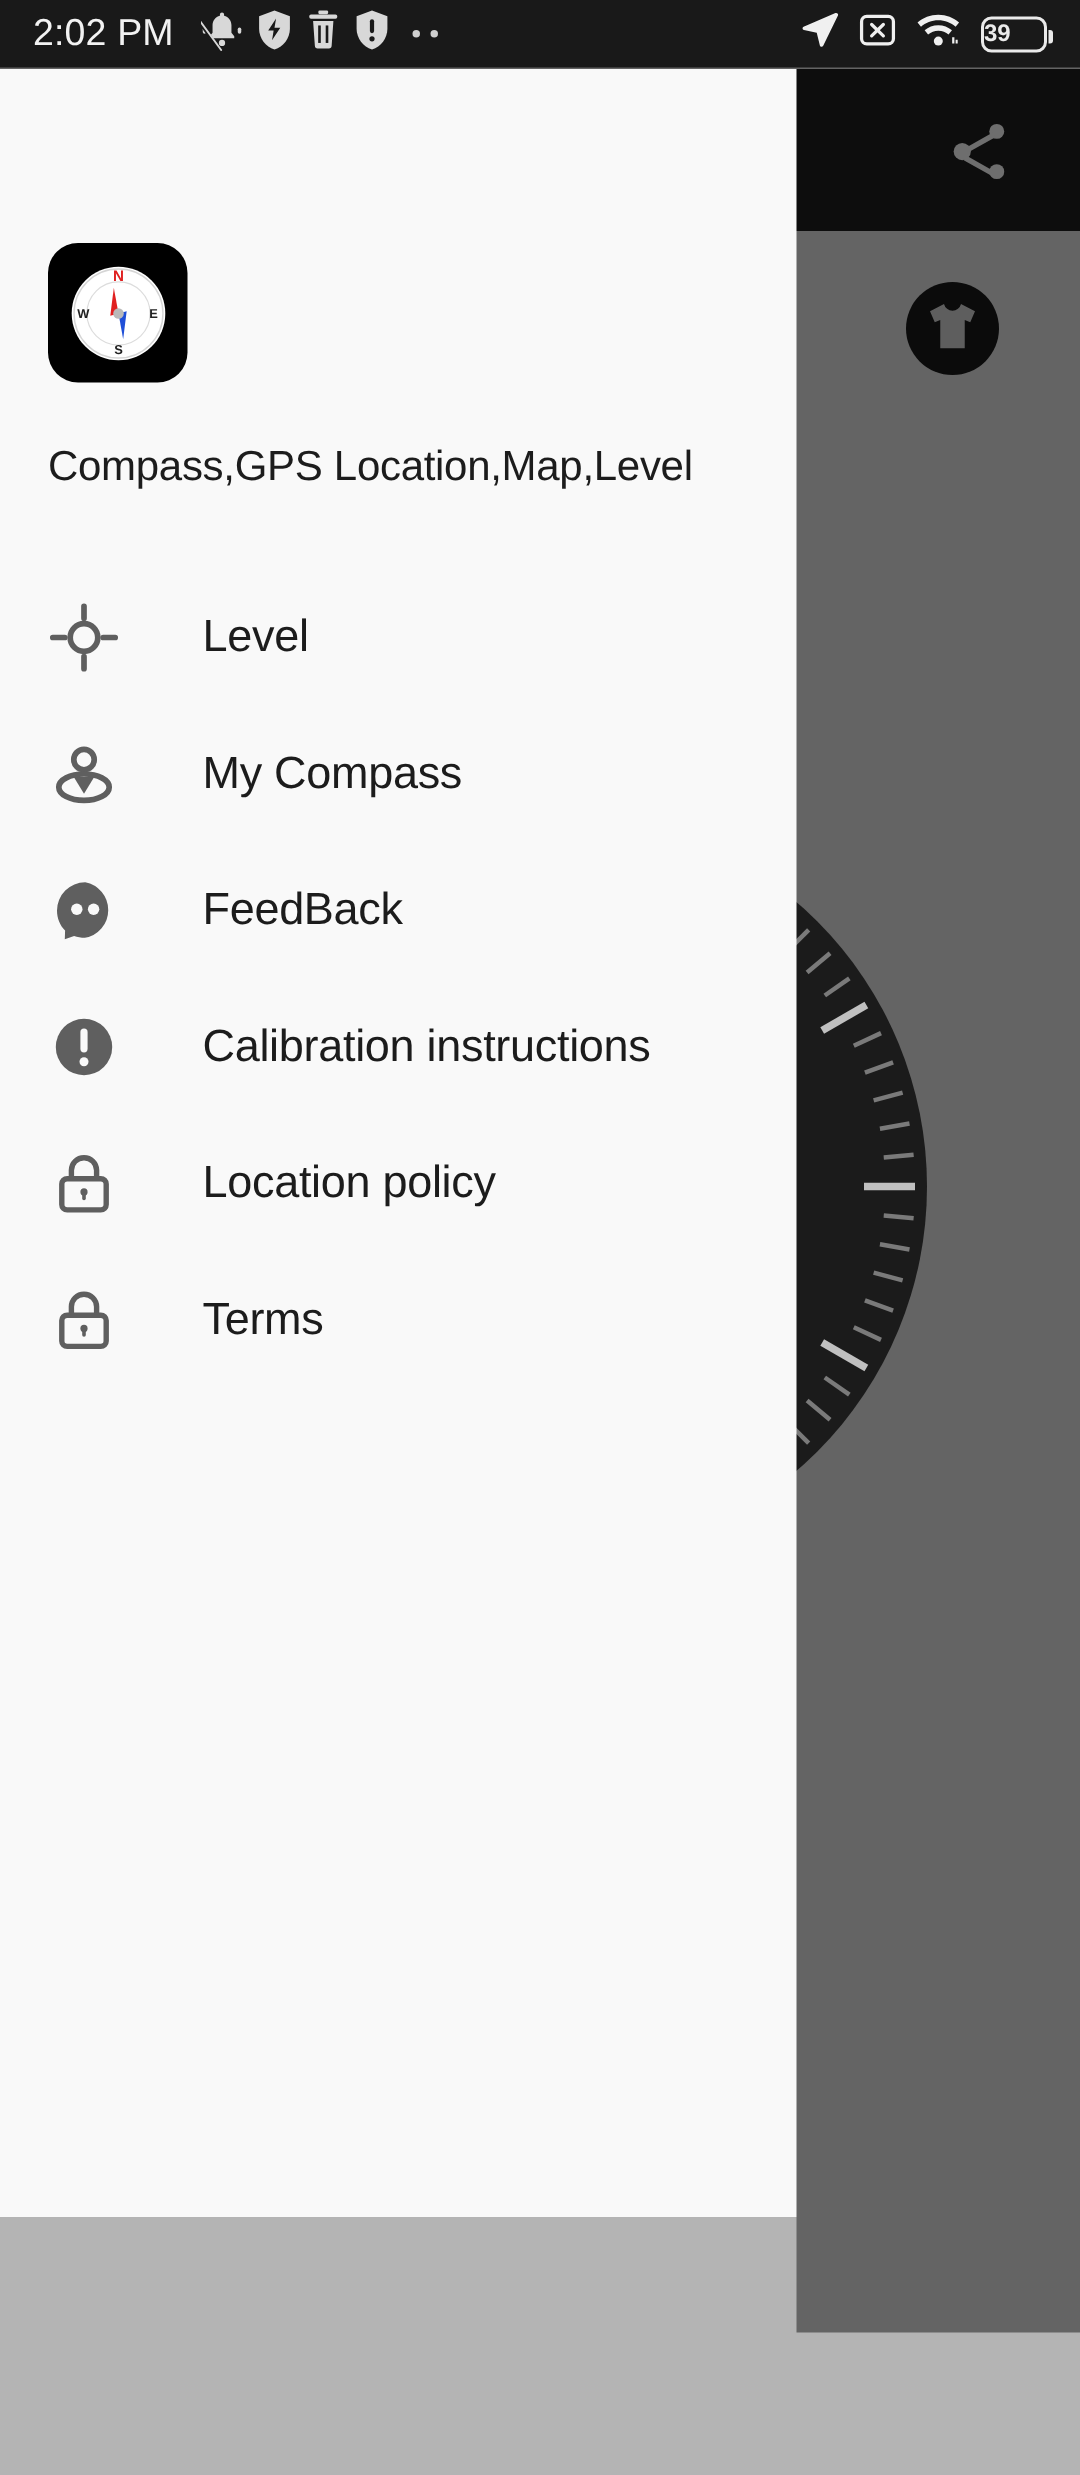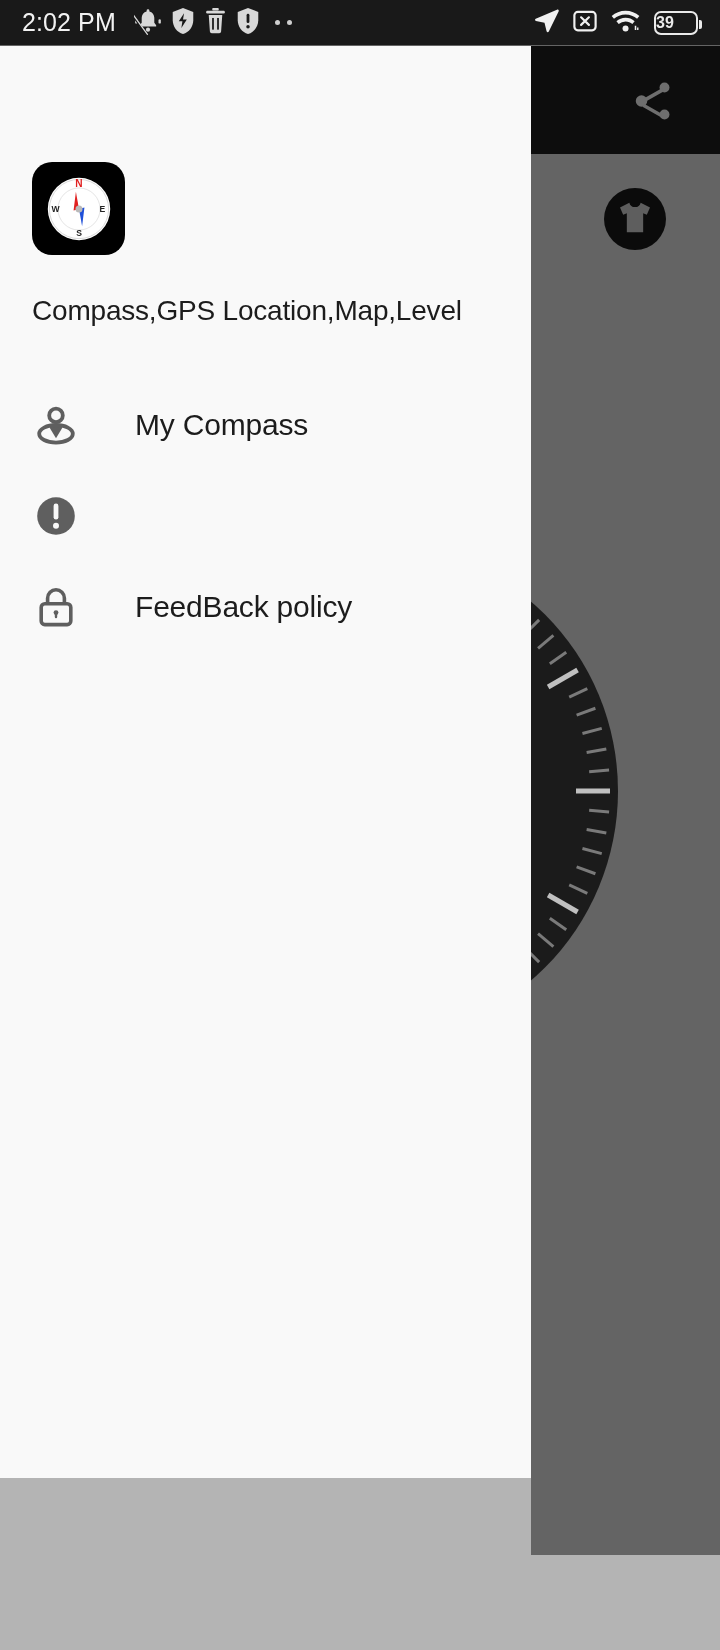--- a/index.html
+++ b/index.html
@@ -339,55 +339,86 @@
           <path d="M54 72 L50 50 L57 48 Z" fill="#1f4fd8"></path>
           <circle cx="50" cy="50" r="4.5" fill="#b9b9b9"></circle>
         </svg>
       </div>
       <div id="app-title">Compass,GPS Location,Map,Level</div>
     </div>
 
     <div id="menu">
 
 
+      <div class="menu-item">
+        <span class="menu-icon">
+          <svg width="48" height="48" viewBox="0 0 24 24" fill="none" stroke="#5f5f5f" stroke-width="1.9" stroke-linecap="round">
+            <circle cx="12" cy="12" r="4.6"></circle>
+            <path d="M12 1.6v4M12 18.4v4M1.6 12h4M18.4 12h4"></path>
+          </svg>
+        </span>
+        <span class="menu-label">Level</span>
+      </div>
 
       <div class="menu-item">
         <span class="menu-icon">
           <svg width="48" height="48" viewBox="0 0 24 24" fill="none" stroke="#5f5f5f" stroke-width="1.9">
             <circle cx="12" cy="7.2" r="3.4"></circle>
             <path d="M12 18.6 8.6 13h6.8z" fill="#5f5f5f" stroke="none"></path>
             <ellipse cx="12" cy="16.4" rx="8.4" ry="4.4"></ellipse>
           </svg>
         </span>
         <span class="menu-label">My Compass</span>
       </div>
 
+      <div class="menu-item">
+        <span class="menu-icon">
+          <svg width="48" height="48" viewBox="0 0 24 24" fill="#5f5f5f">
+            <path d="M12.4 2.6A9.4 9.4 0 0 0 3 12c0 2.6 1 5 2.7 6.7l-.1 2.9 3.1-1.1c1.1.4 2.3.6 3.6.6A9.4 9.4 0 0 0 12.4 2.6z"></path>
+            <circle cx="9.6" cy="11.6" r="1.9" fill="#f9f9f9"></circle>
+            <circle cx="15.2" cy="11.6" r="1.9" fill="#f9f9f9"></circle>
+          </svg>
+        </span>
+        <span class="menu-label">FeedBack</span>
+      </div>
 
       <div class="menu-item">
         <span class="menu-icon">
           <svg width="48" height="48" viewBox="0 0 24 24" fill="#5f5f5f">
             <circle cx="12" cy="12" r="9.4"></circle>
             <rect x="10.8" y="5.8" width="2.4" height="8" rx="1.2" fill="#f9f9f9"></rect>
             <circle cx="12" cy="16.9" r="1.5" fill="#f9f9f9"></circle>
           </svg>
         </span>
+        <span class="menu-label">Calibration instructions</span>
       </div>
 
 
       <div class="menu-item">
         <span class="menu-icon">
           <svg width="48" height="48" viewBox="0 0 24 24" fill="none" stroke="#5f5f5f" stroke-width="1.8">
             <rect x="4.6" y="10.4" width="14.8" height="10.4" rx="1.8"></rect>
             <path d="M7.8 10.2V7.6a4.2 4.2 0 0 1 8.4 0v2.6"></path>
             <circle cx="12" cy="14.8" r="1.2" fill="#5f5f5f" stroke="none"></circle>
             <rect x="11.4" y="15" width="1.2" height="2.6" rx=".6" fill="#5f5f5f" stroke="none"></rect>
           </svg>
         </span>
-        <span class="menu-label">FeedBack policy</span>
-      </div>
-
+        <span class="menu-label">Location policy</span>
+      </div>
+
+      <div class="menu-item">
+        <span class="menu-icon">
+          <svg width="48" height="48" viewBox="0 0 24 24" fill="none" stroke="#5f5f5f" stroke-width="1.8">
+            <rect x="4.6" y="10.4" width="14.8" height="10.4" rx="1.8"></rect>
+            <path d="M7.8 10.2V7.6a4.2 4.2 0 0 1 8.4 0v2.6"></path>
+            <circle cx="12" cy="14.8" r="1.2" fill="#5f5f5f" stroke="none"></circle>
+            <rect x="11.4" y="15" width="1.2" height="2.6" rx=".6" fill="#5f5f5f" stroke="none"></rect>
+          </svg>
+        </span>
+        <span class="menu-label">Terms</span>
+      </div>
 
     </div>
   </div>
 
   <div class="scrim-fill"></div>
 
 </div>
 
 </body></html>

